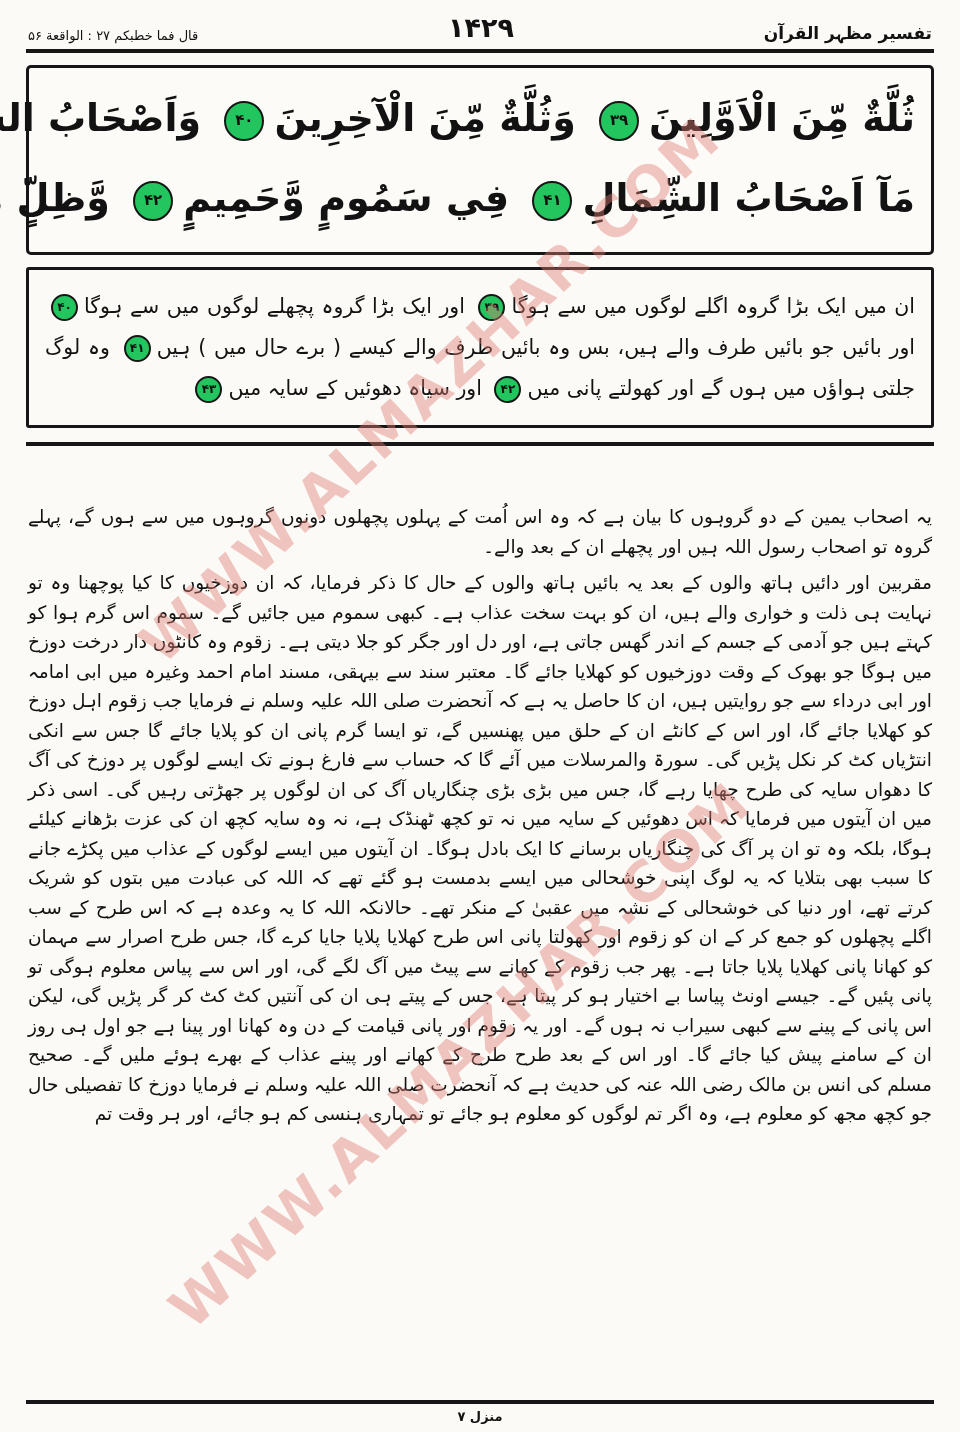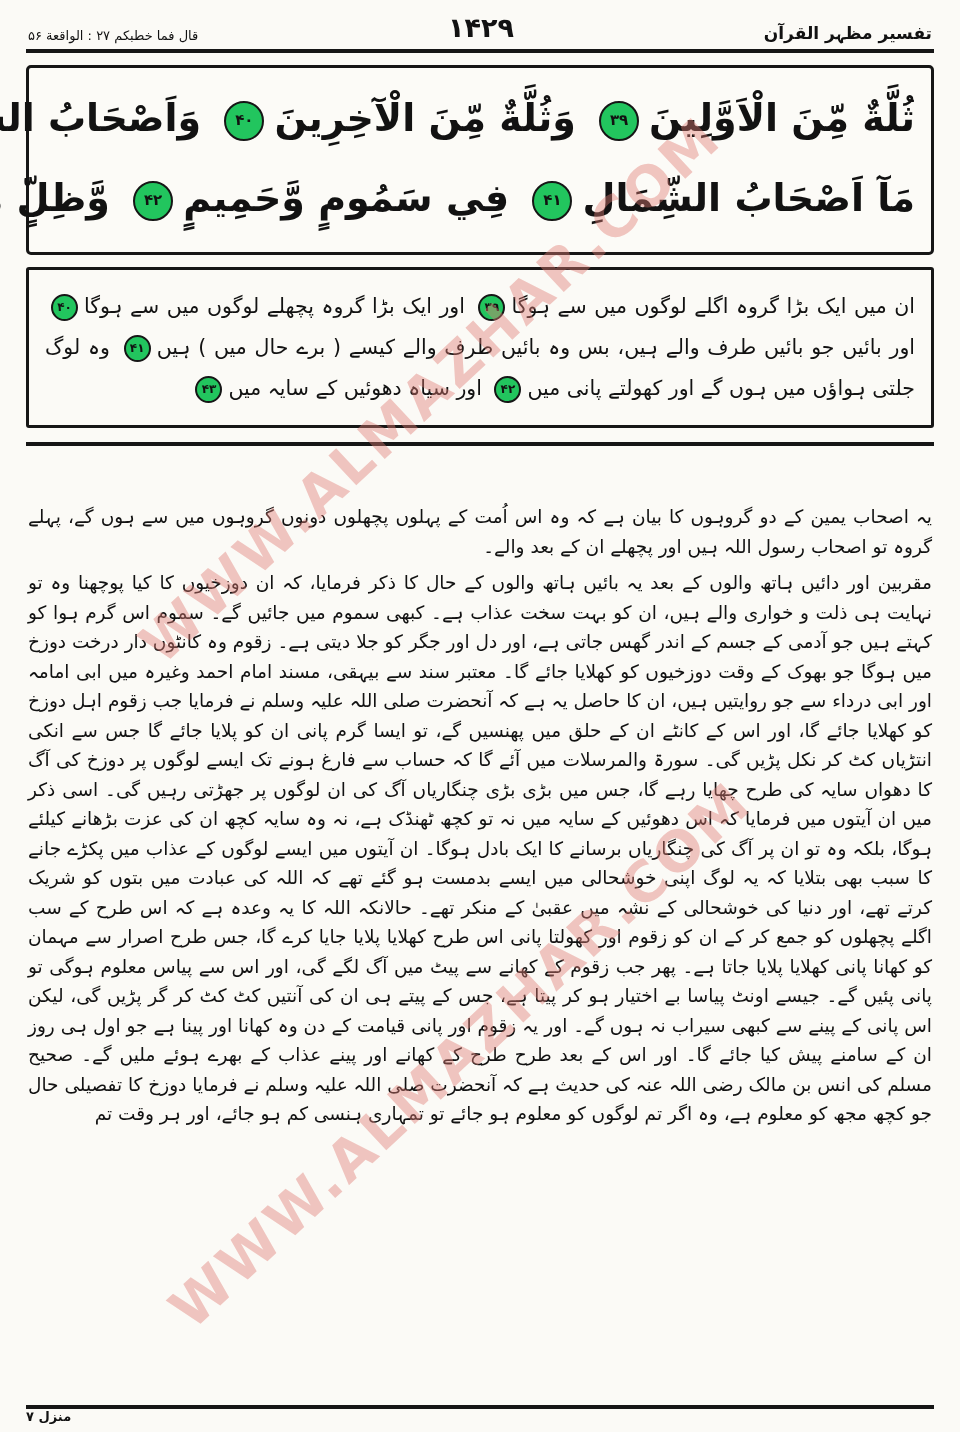--- a/index.html
+++ b/index.html
@@ -66,21 +66,21 @@
 
   .body-text { flex:1 1 auto; overflow:hidden; padding:2px 2px 0;margin-top:44px; }
   .body-text p {
     font-size:18.5px;
     line-height:29.5px;
     text-align:justify;
     margin-bottom:7px;
   }
 
   .footer-rule { border-top:4px solid #161616; margin-top:8px; }
-  .footer { text-align:left; font-size:13px; font-weight:bold; }
+  .footer { text-align:center; font-size:13px; font-weight:bold; padding-top:5px; }
 
   .watermark {
     position:absolute;
     font-size:56px; font-weight:bold; letter-spacing:3px;
     color:rgba(224,124,116,0.42);
     white-space:nowrap;
     pointer-events:none;
     z-index:6;
     direction:ltr;
   }

